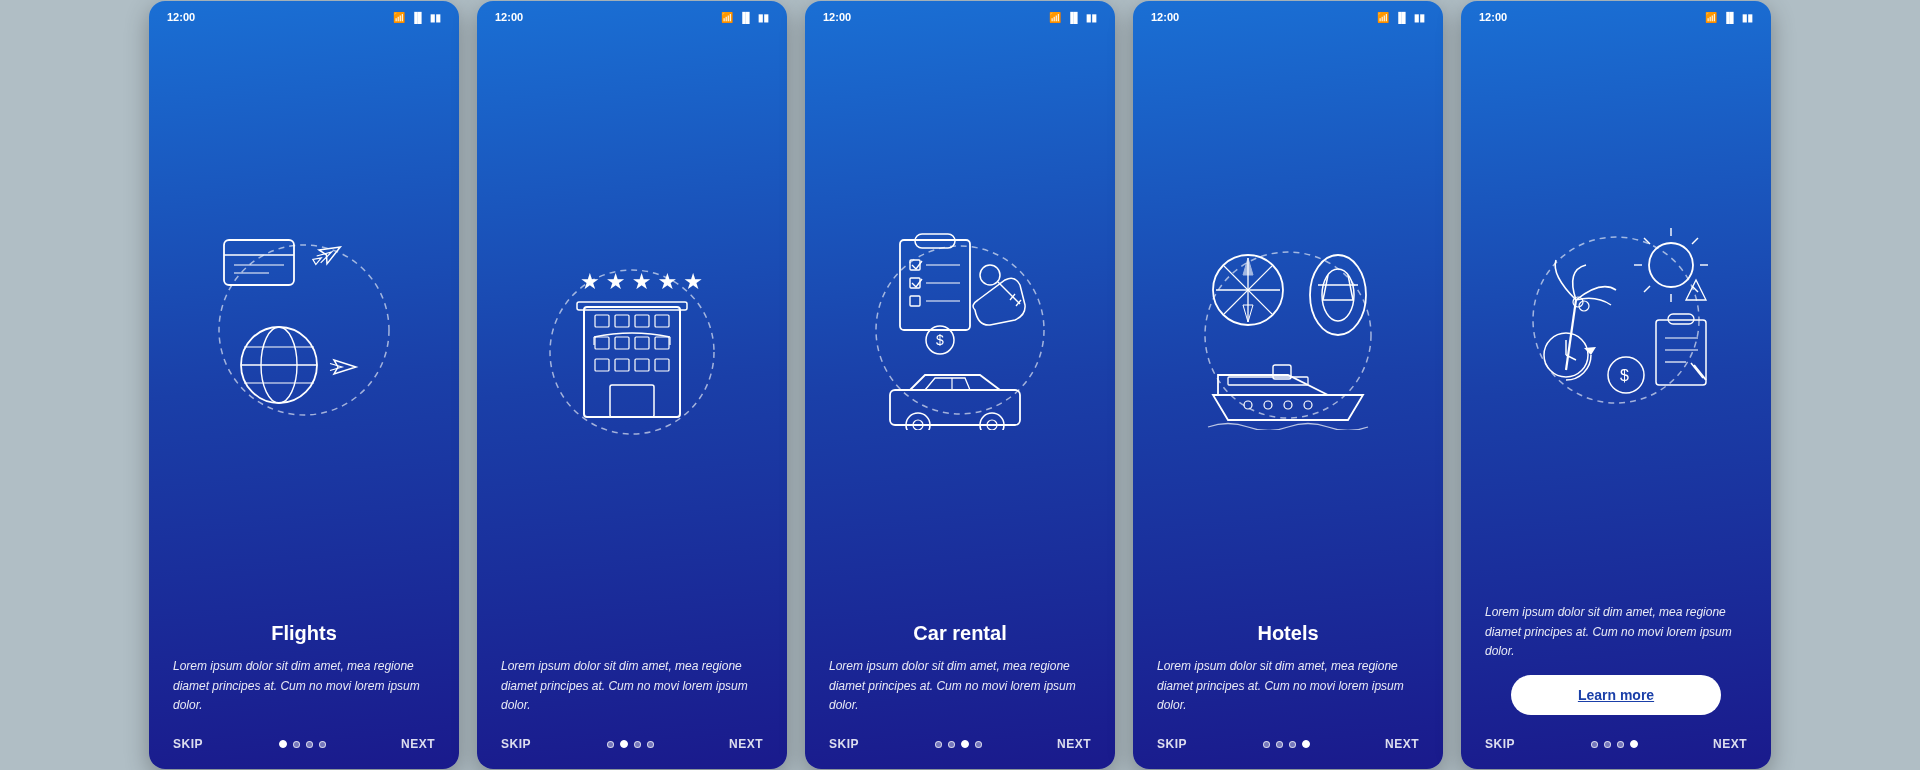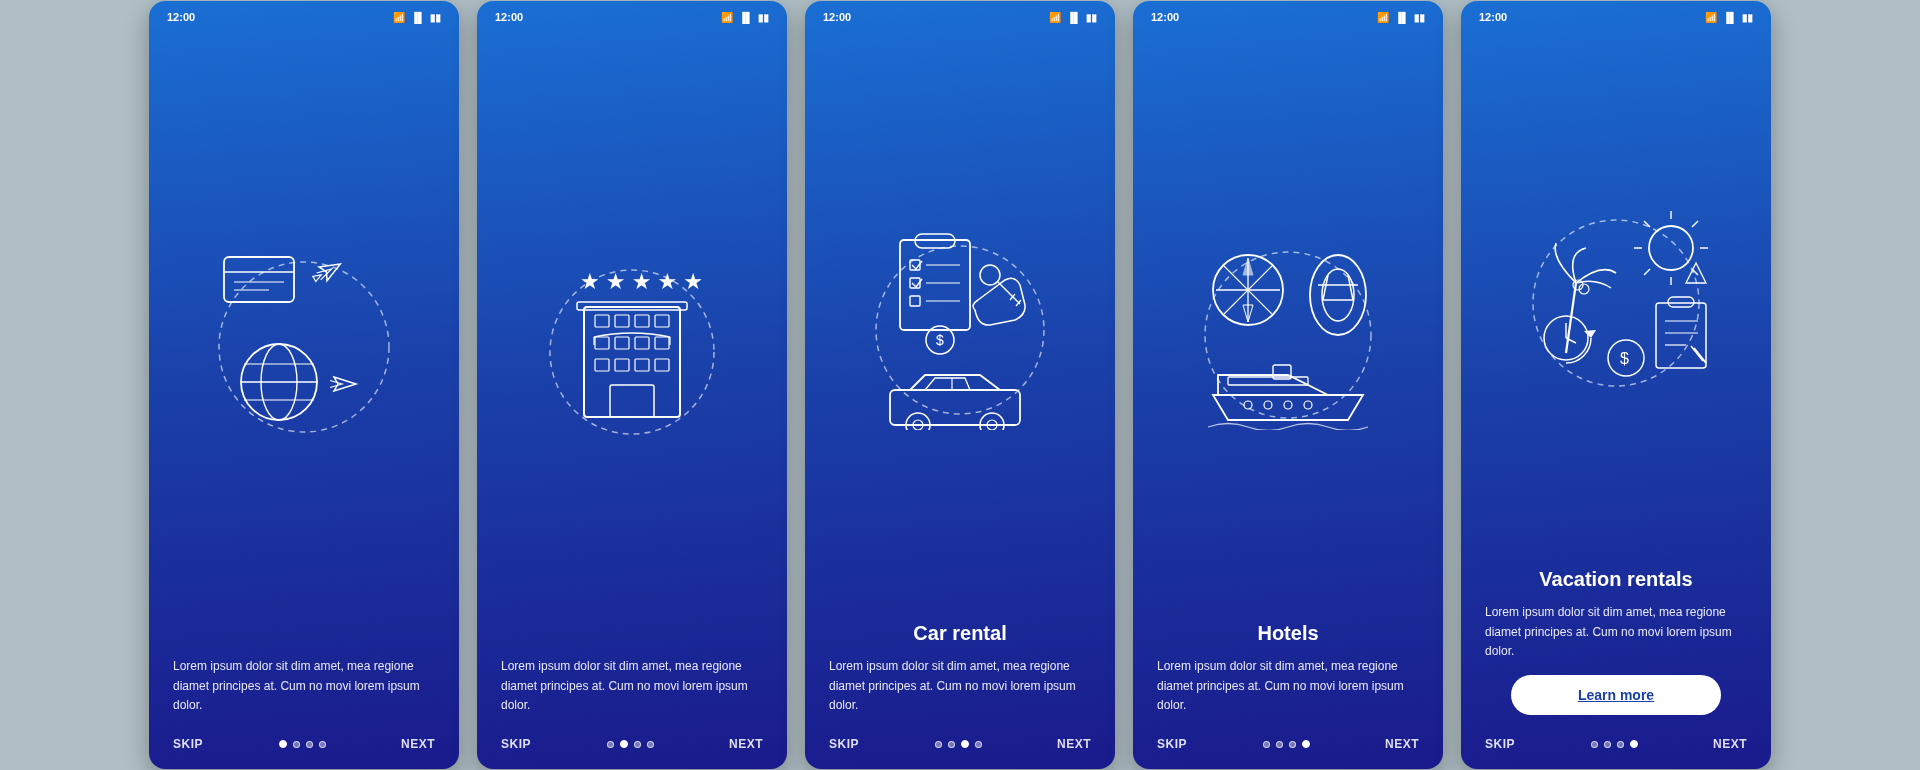--- a/index.html
+++ b/index.html
@@ -73,20 +73,21 @@
       font-size: 20px;
       font-weight: 600;
       margin-bottom: 12px;
       text-align: center;
     }
 
     .screen-desc {
       font-size: 12px;
       line-height: 1.6;
       color: rgba(255,255,255,0.9);
+      font-style: italic;
     }
 
     .learn-more-btn {
       display: block;
       width: 80%;
       margin: 14px auto 0 auto;
       background: white;
       color: #1a3fa8;
       border: none;
       border-radius: 30px;
@@ -168,20 +169,21 @@
         <line x1="40" y1="127" x2="110" y2="127" stroke="white" stroke-width="1.2"></line>
         <line x1="40" y1="163" x2="110" y2="163" stroke="white" stroke-width="1.2"></line>
 
         <g transform="translate(130, 140)">
           <path d="M0,0 L22,7 L0,14 L4,7 Z" stroke="white" stroke-width="1.5" fill="none"></path>
           <path d="M-4,3.5 L8,7 L-4,10.5" stroke="white" stroke-width="1.2" fill="none"></path>
         </g>
       </svg>
     </div>
     <div class="content-area">
+      <div class="screen-title">Flights</div>
       <div class="screen-desc">Lorem ipsum dolor sit dim amet, mea regione diamet principes at. Cum no movi lorem ipsum dolor.</div>
     </div>
     <div class="bottom-nav">
       <span>SKIP</span>
       <div class="dots">
         <div class="dot active"></div>
         <div class="dot"></div>
         <div class="dot"></div>
         <div class="dot"></div>
       </div>
@@ -436,21 +438,20 @@
         <rect x="152" y="104" width="26" height="10" rx="5" stroke="white" stroke-width="1.3" fill="none"></rect>
         <line x1="149" y1="128" x2="182" y2="128" stroke="white" stroke-width="1.2"></line>
         <line x1="149" y1="140" x2="182" y2="140" stroke="white" stroke-width="1.2"></line>
         <line x1="149" y1="152" x2="170" y2="152" stroke="white" stroke-width="1.2"></line>
 
         <line x1="178" y1="155" x2="190" y2="170" stroke="white" stroke-width="2"></line>
         <line x1="175" y1="153" x2="187" y2="168" stroke="white" stroke-width="1.5"></line>
       </svg>
     </div>
     <div class="content-area">
-      <div class="screen-title">Vacation rentals</div>
       <div class="screen-desc">Lorem ipsum dolor sit dim amet, mea regione diamet principes at. Cum no movi lorem ipsum dolor.</div>
       <button class="learn-more-btn">Learn more</button>
     </div>
     <div class="bottom-nav">
       <span>SKIP</span>
       <div class="dots">
         <div class="dot"></div>
         <div class="dot"></div>
         <div class="dot"></div>
         <div class="dot active"></div>

